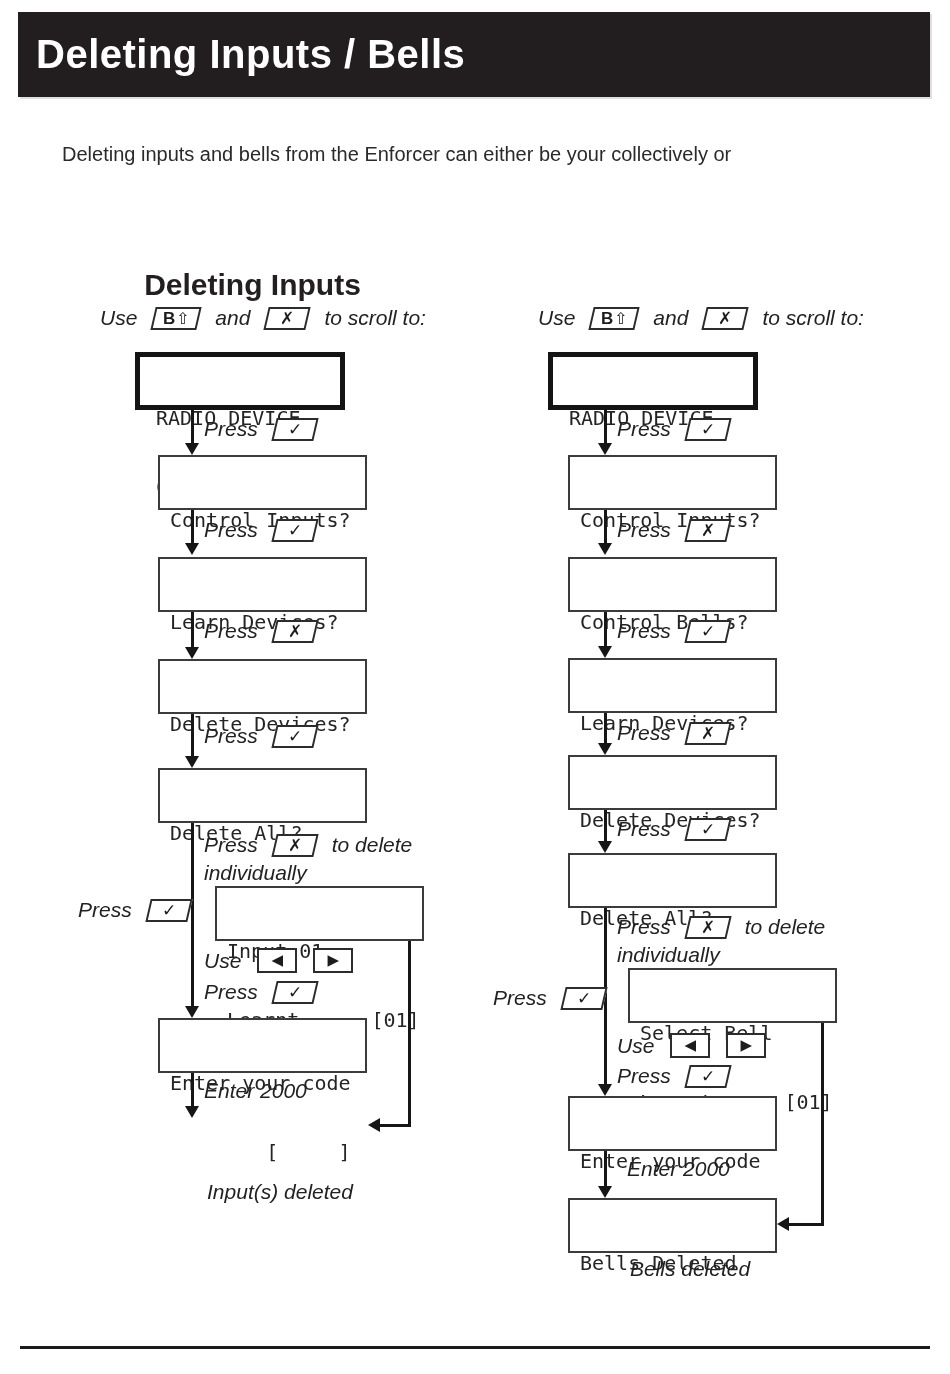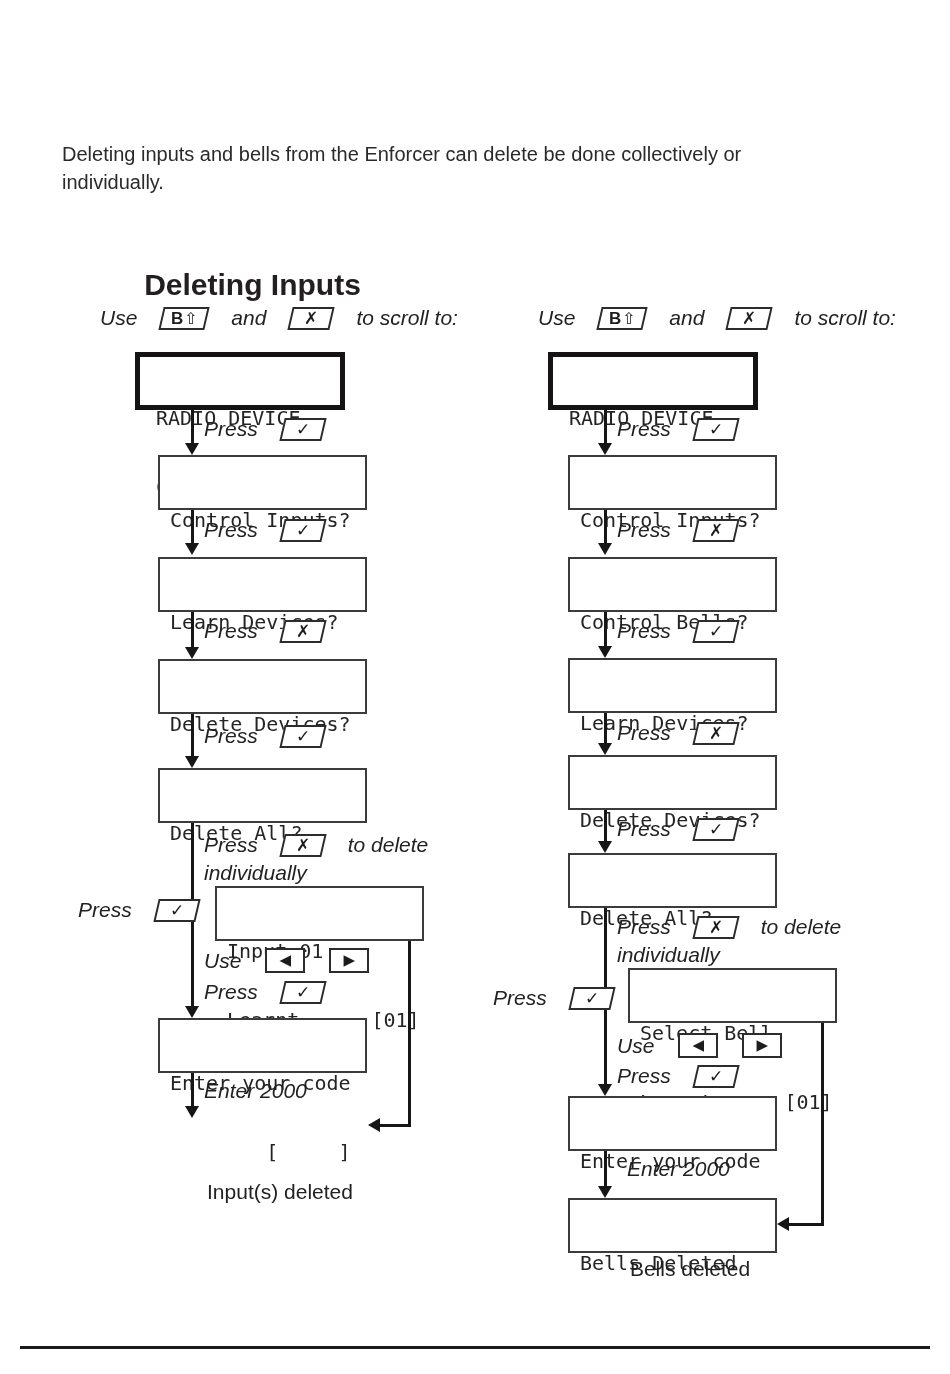--- a/index.html
+++ b/index.html
@@ -15,21 +15,21 @@
 
   
   .intro { position:absolute; left:62px; top:140px; font-size:20px; color:#2a2a2a;
            line-height:28px; }
 
   
   .col-title { position:absolute; font-size:30px; font-weight:bold; color:#231f20;
                text-align:center; }
 
   
-  .lbl { position:absolute; display:flex; align-items:center; gap:24px;
+  .lbl { position:absolute; display:flex; align-items:center; gap:16px;
          font-size:21px; font-style:italic; color:#222; white-space:nowrap; }
 
   
   .key { display:inline-flex; align-items:center; justify-content:center;
          width:42px; height:23px; border:2px solid #2c2c2c; background:#fff;
          font-style:normal; }
   .skew { transform:skewX(-13deg); }
   .key .g { display:inline-block; transform:skewX(13deg); font-family:"DejaVu Sans",sans-serif;
             font-size:17px; line-height:17px; color:#1c1c1c; }
   .g-cross { font-weight:bold; font-size:15px; }
@@ -50,37 +50,39 @@
   .vl { position:absolute; width:3px; background:#161616; }
   .hl { position:absolute; height:3px; background:#161616; }
   .ah-d { position:absolute; width:0; height:0;
           border-left:7px solid transparent; border-right:7px solid transparent;
           border-top:12px solid #161616; }
   .ah-l { position:absolute; width:0; height:0;
           border-top:7px solid transparent; border-bottom:7px solid transparent;
           border-right:12px solid #161616; }
 
   
-  .caption { position:absolute; font-size:21px; color:#222;
+  .caption { position:absolute; font-size:21px; font-style:italic; color:#222;
              text-align:center; }
 
   
   .foot-rule { position:absolute; left:20px; top:1346px; width:910px; height:3px; background:#1a1a1a; }
   .page-num { position:absolute; left:0; top:1351px; width:950px; text-align:center;
               font-size:20px; color:#1a1a1a; }
 </style>
 </head>
 <body>
 
 <div class="page">
 
+  <div class="hdr">
+    <h1>Deleting Inputs / Bells</h1>
+  </div>
 
   <div class="intro">
-    <div>Deleting inputs and bells from the Enforcer can delete be done collectively or</div>
-    <div>individually.</div>
+    <div>Deleting inputs and bells from the Enforcer can either be your collectively or</div>
   </div>
 
   <h2 class="col-title" style="left:130px; top:268px; width:245px">Deleting Inputs</h2>
 
   <div class="lbl" style="left:100px; top:306px">
     <span>Use</span>
     <span class="key skew bkey">
         <span class="kb">B</span>
         <span class="kup">⇧</span>
       </span>

